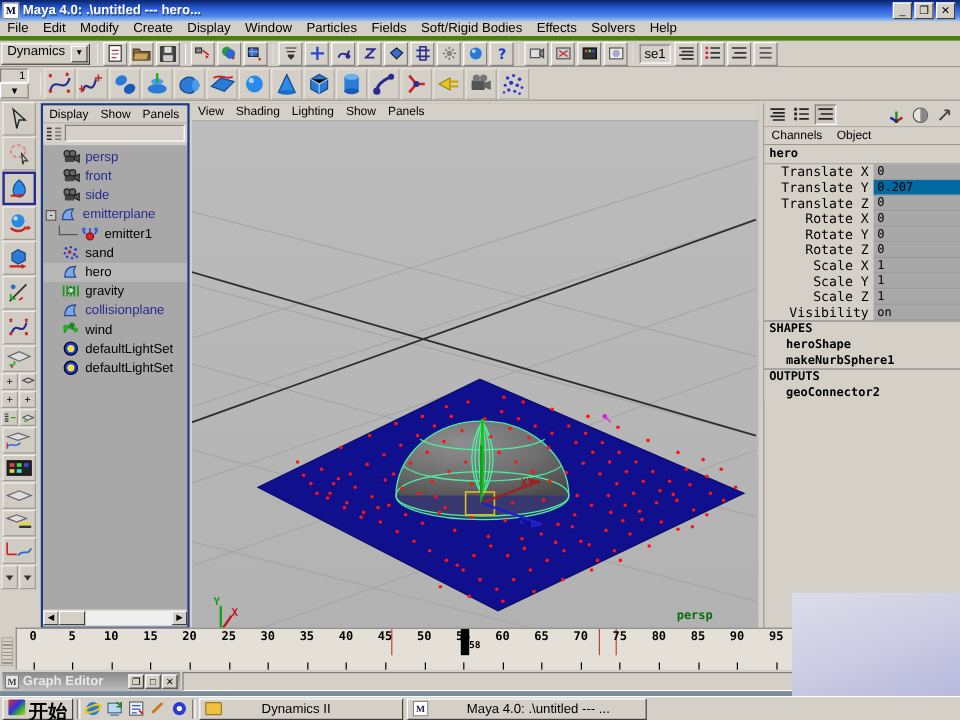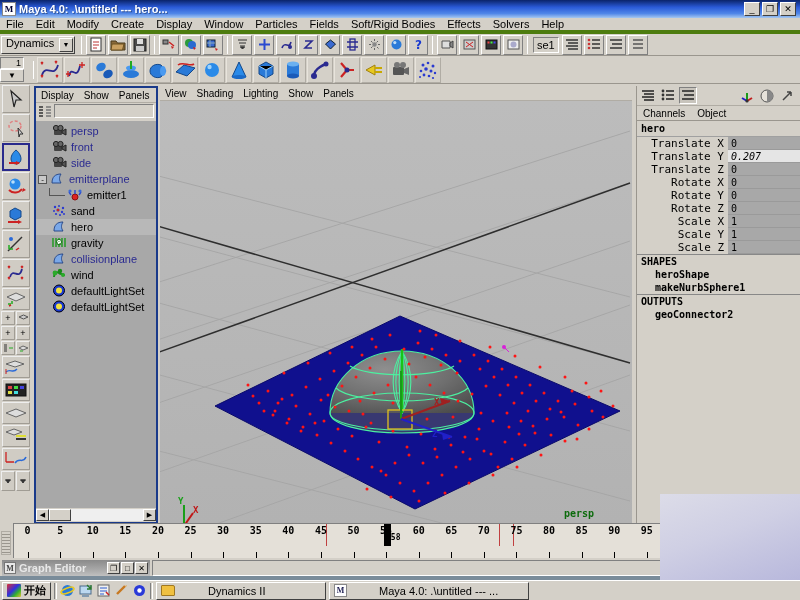--- a/index.html
+++ b/index.html
@@ -221,21 +221,21 @@
   .cb-name {
     flex: 1; text-align: right; padding-right: 4px;
     font-family: "DejaVu Sans Mono", monospace; font-size: 11px; color: #000;
     display: flex; align-items: center; justify-content: flex-end;
   }
   .cb-val {
     width: 72px; background: #a8a8a8; border-bottom: 1px solid #9a9a9a;
     font-family: "DejaVu Sans Mono", monospace; font-size: 10px;
     padding-left: 3px; display: flex; align-items: center; color: #000;
   }
-  .cb-val.hl { background: #e5e5e5; font-style: italic; }
+  .cb-val.hl { background: #0369a1; }
   .cb-sect {
     font-family: "DejaVu Sans Mono", monospace; font-size: 10px; font-weight: bold;
     padding: 1px 4px; border-top: 1px solid #888; background: #d4d0c8;
   }
   .cb-item {
     font-family: "DejaVu Sans Mono", monospace; font-size: 10px; font-weight: bold;
     padding: 1px 4px 1px 18px; background: #d4d0c8;
   }
 
   
@@ -310,21 +310,21 @@
 
   
   .taskbar {
     position: absolute; left: 0; top: 580px; width: 800px; height: 20px;
     background: #d4d0c8; border-top: 1px solid #fff;
     display: flex; align-items: center; padding: 1px 2px;
   }
   .startbtn {
     height: 18px; background: #d4d0c8; padding: 0 4px;
     border: 1px solid; border-color: #fff #404040 #404040 #fff;
-    display: flex; align-items: center; font-size: 11px; font-weight: bold;
+    display: flex; align-items: flex-start; font-size: 16px; font-weight: bold;
   }
   .start-ico {
     width: 14px; height: 13px; margin-right: 3px;
     background: linear-gradient(135deg,#e03030,#3030e0 45%,#30b030 70%,#e0c030);
     border-radius: 1px;
   }
   .tb-sep {
     width: 3px; height: 16px; margin: 0 3px;
     border-left: 1px solid #808080; border-right: 1px solid #fff;
   }
@@ -1296,20 +1296,24 @@
         <span class="cb-val">1</span>
       </div>
       <div class="cb-row">
         <span class="cb-name">Scale Y</span>
         <span class="cb-val">1</span>
       </div>
       <div class="cb-row">
         <span class="cb-name">Scale Z</span>
         <span class="cb-val">1</span>
       </div>
+      <div class="cb-row">
+        <span class="cb-name">Visibility</span>
+        <span class="cb-val">on</span>
+      </div>
     </div>
 
     <div class="cb-sect">SHAPES</div>
     <div class="cb-item">heroShape</div>
     <div class="cb-item">makeNurbSphere1</div>
     <div class="cb-sect">OUTPUTS</div>
     <div class="cb-item">geoConnector2</div>
   </div>
 
   <div class="timeslider">

